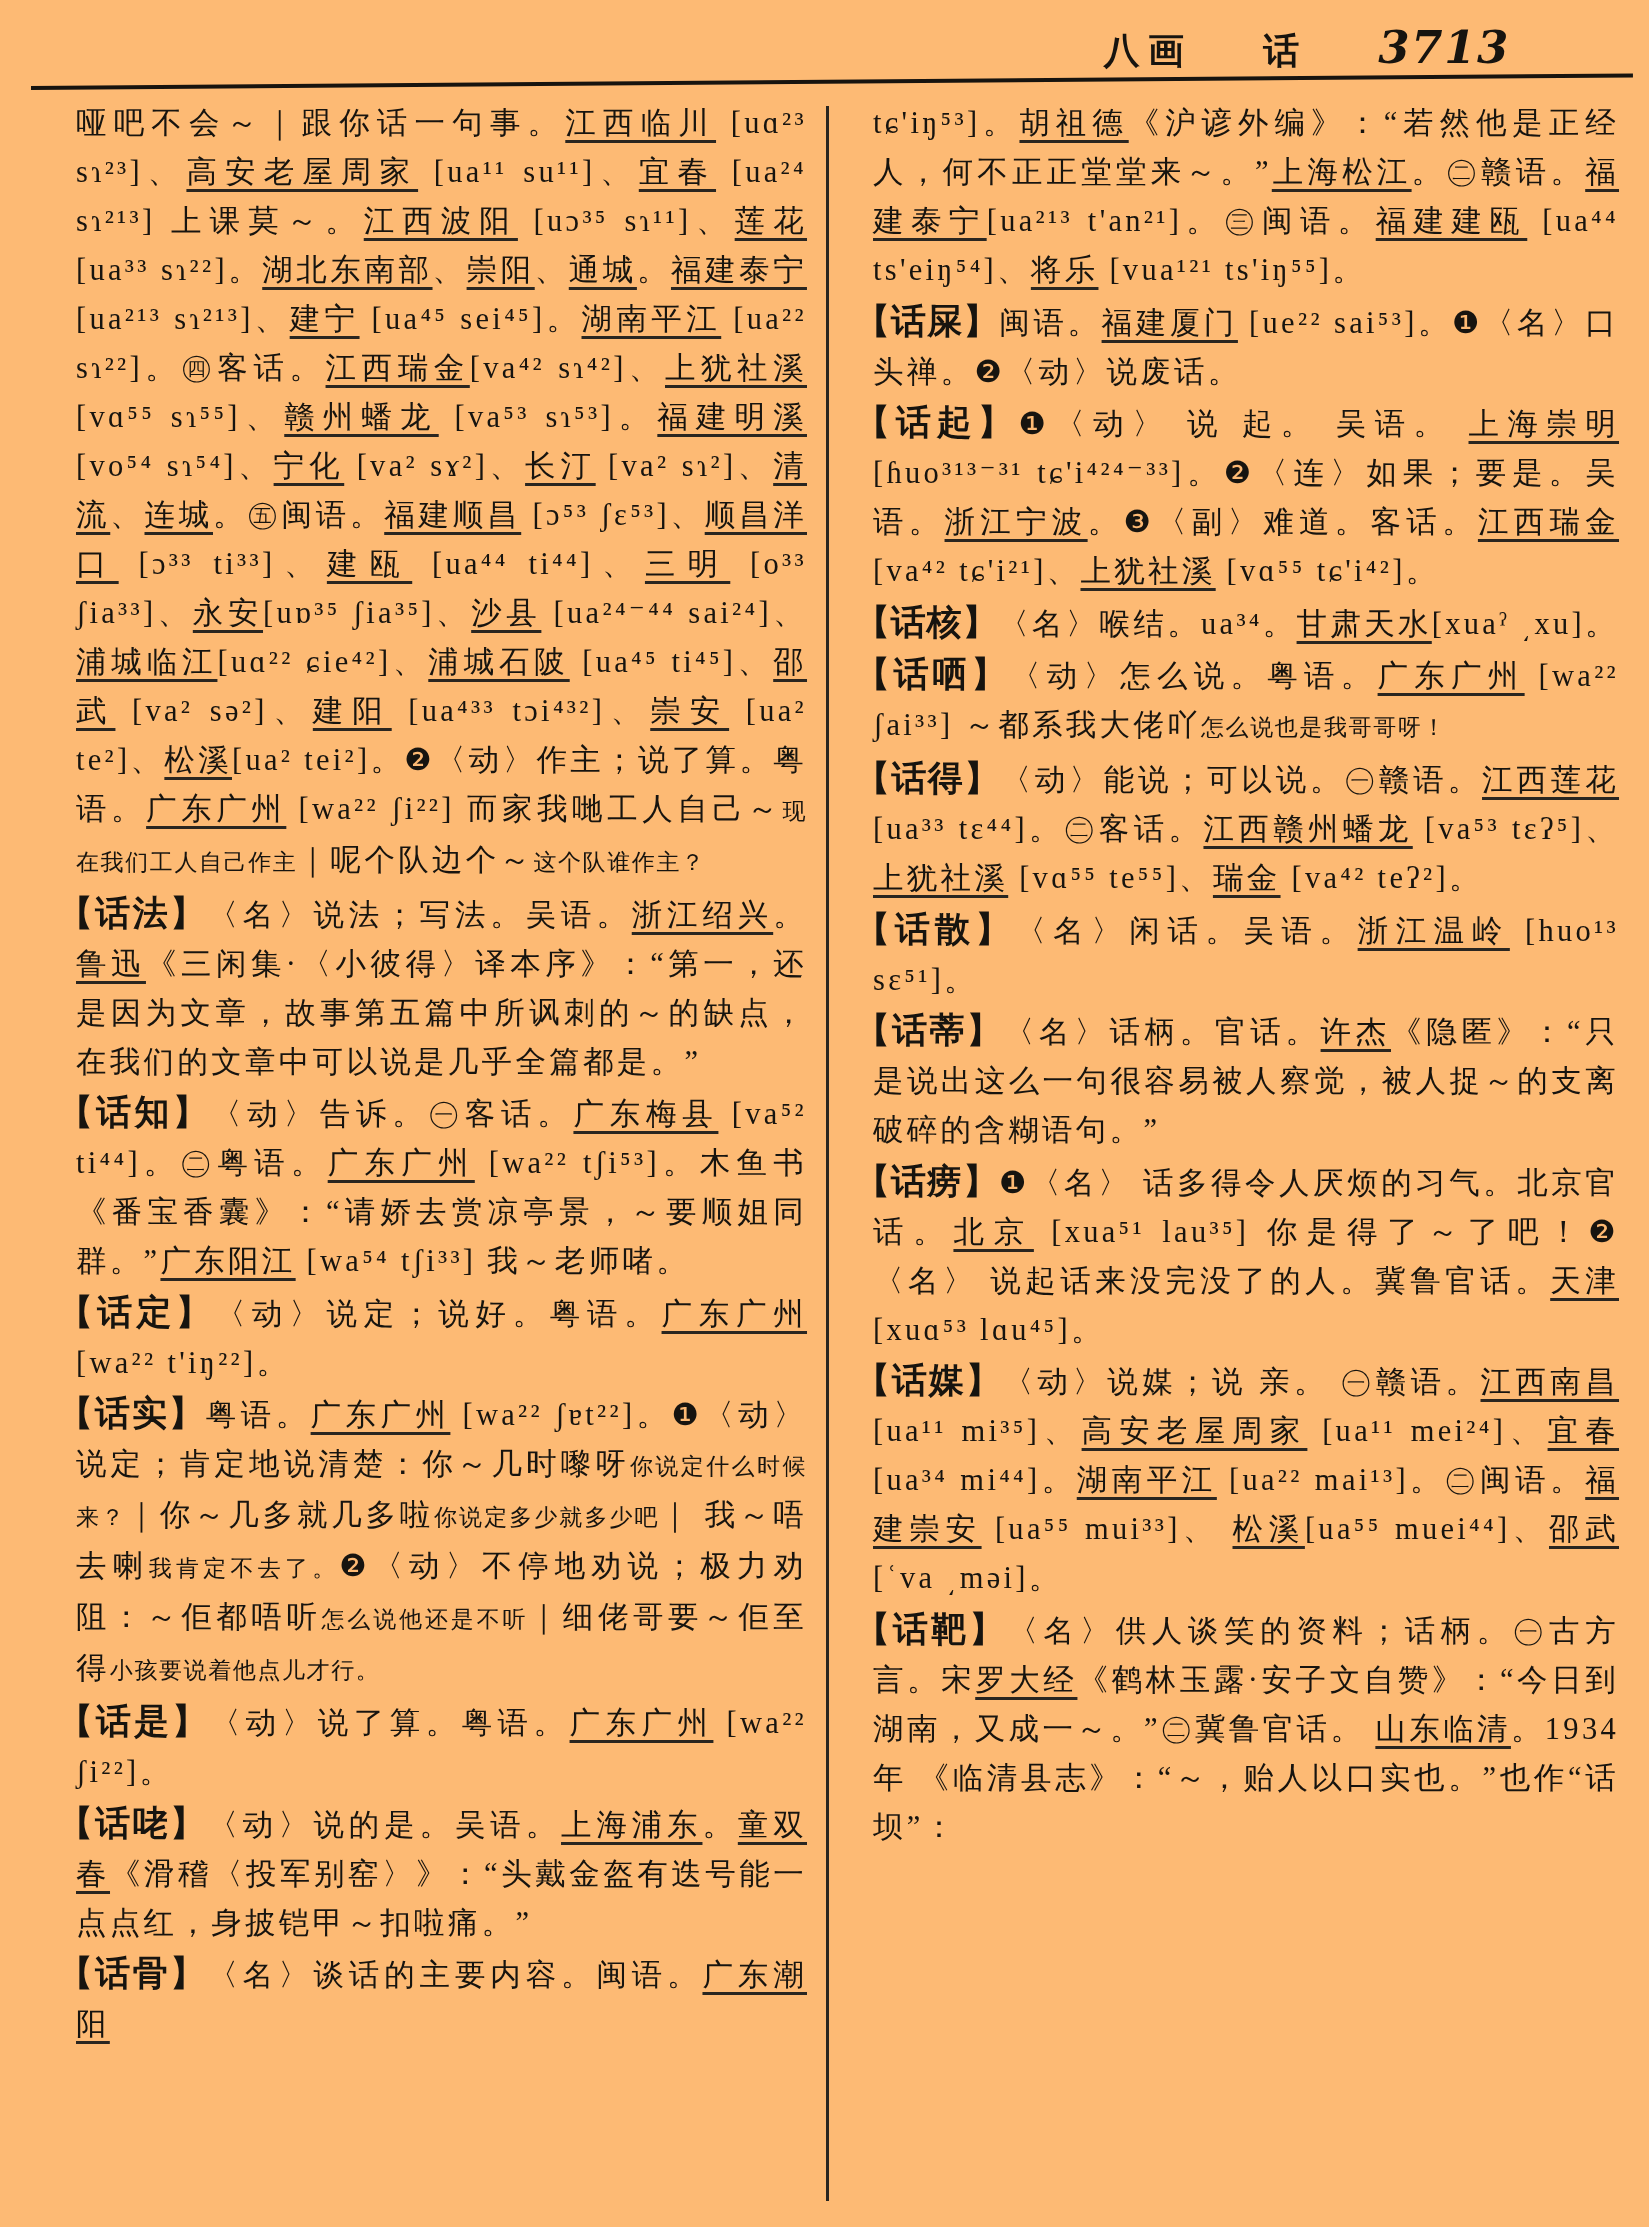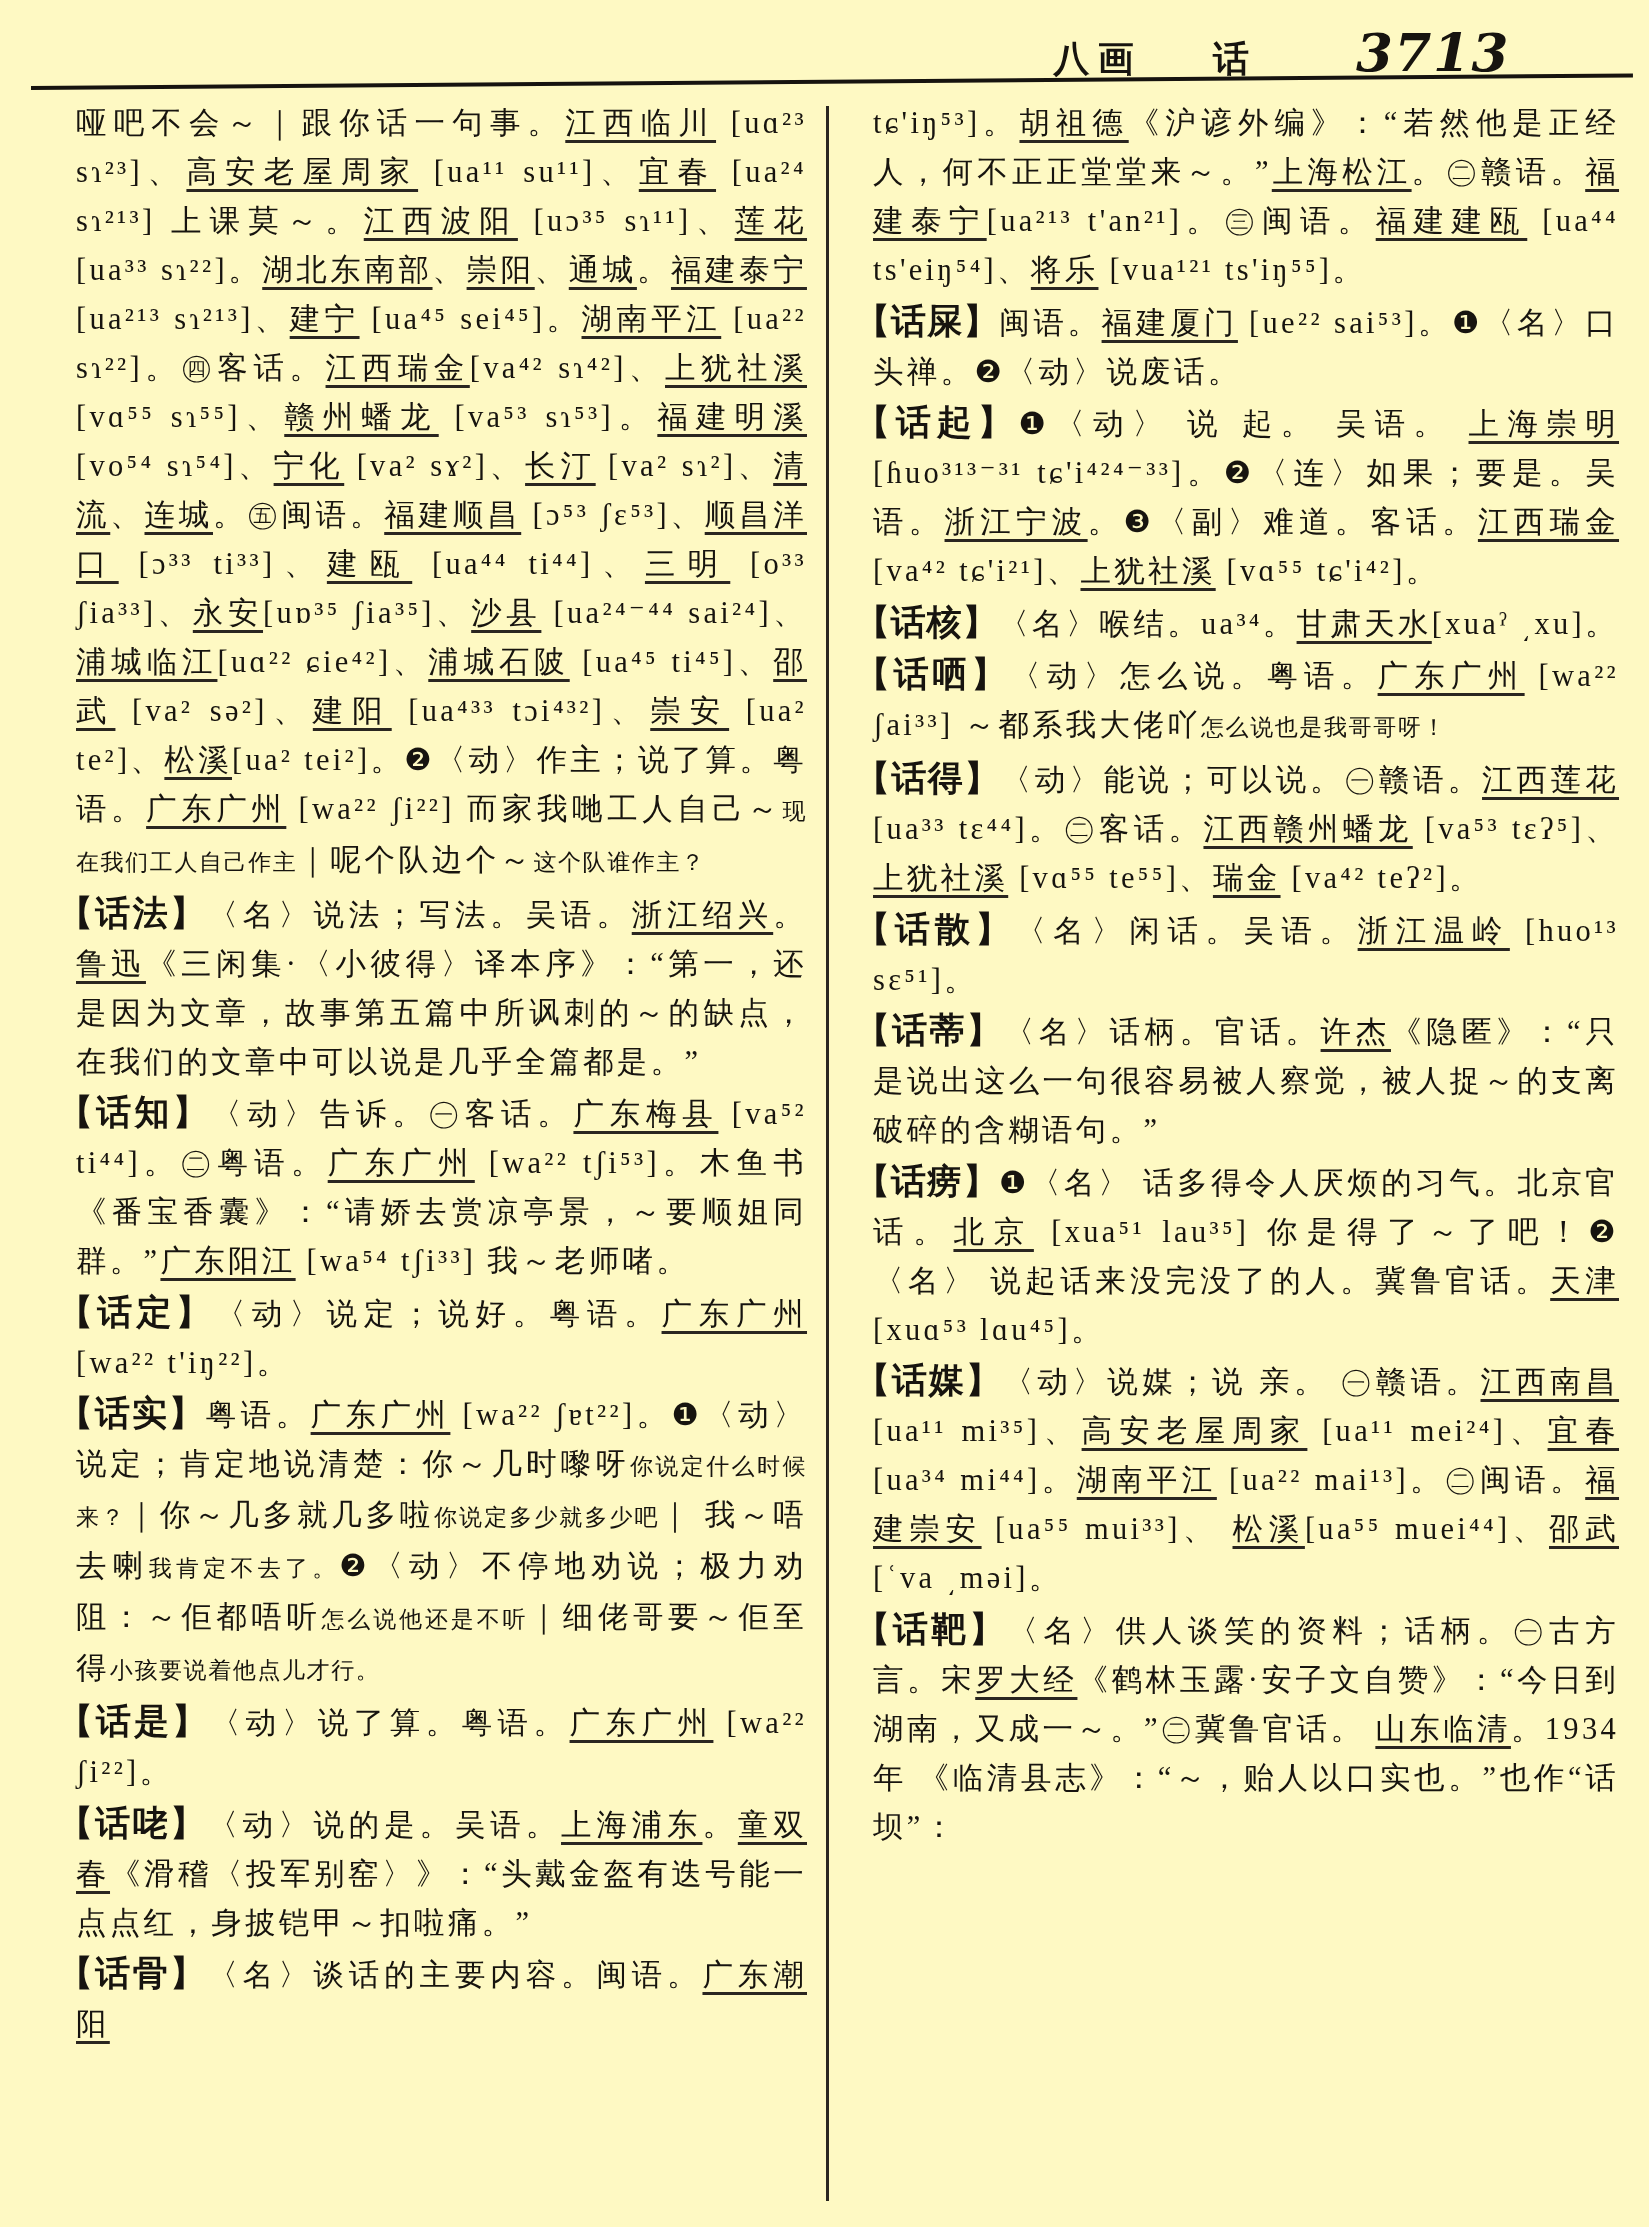--- a/index.html
+++ b/index.html
@@ -1,33 +1,32 @@
 <!DOCTYPE html>
 <html lang="zh" style="font-size:13.2px"><head>
 <meta charset="utf-8">
 <style>
   html,body{margin:0;padding:0;background:#e8e6e0;}
   .page{
     position:relative;
     width:1650px;height:2227px;
-    background:#fef9c3;
+    background:#fdba74;
     color:#17140f;
     font-family:"Liberation Serif","DejaVu Serif",serif;
     overflow:hidden;
   }
   
   .runhead{
     position:absolute;top:21.4px;left:0;width:1510px;
     display:flex;justify-content:flex-end;align-items:baseline;gap:71px;
     font-size:36px;font-weight:700;letter-spacing:8.2px;
   }
   .pagenum{
-    font-style:italic;font-weight:700;font-size:53px;letter-spacing:1.6px;
+    font-style:italic;font-weight:700;font-size:45px;letter-spacing:1.6px;
     font-family:"DejaVu Serif","Liberation Serif",serif;
-    margin-left:28px;
   }
   .rule{
     position:absolute;left:31px;top:86px;width:1602px;height:4.1px;
     background:#17140f;transform:rotate(-0.45deg);transform-origin:left center;
   }
   .divider{
     position:absolute;left:826px;top:106px;width:2.5px;height:2095px;
     background:#2a2620;
   }
   .col{

